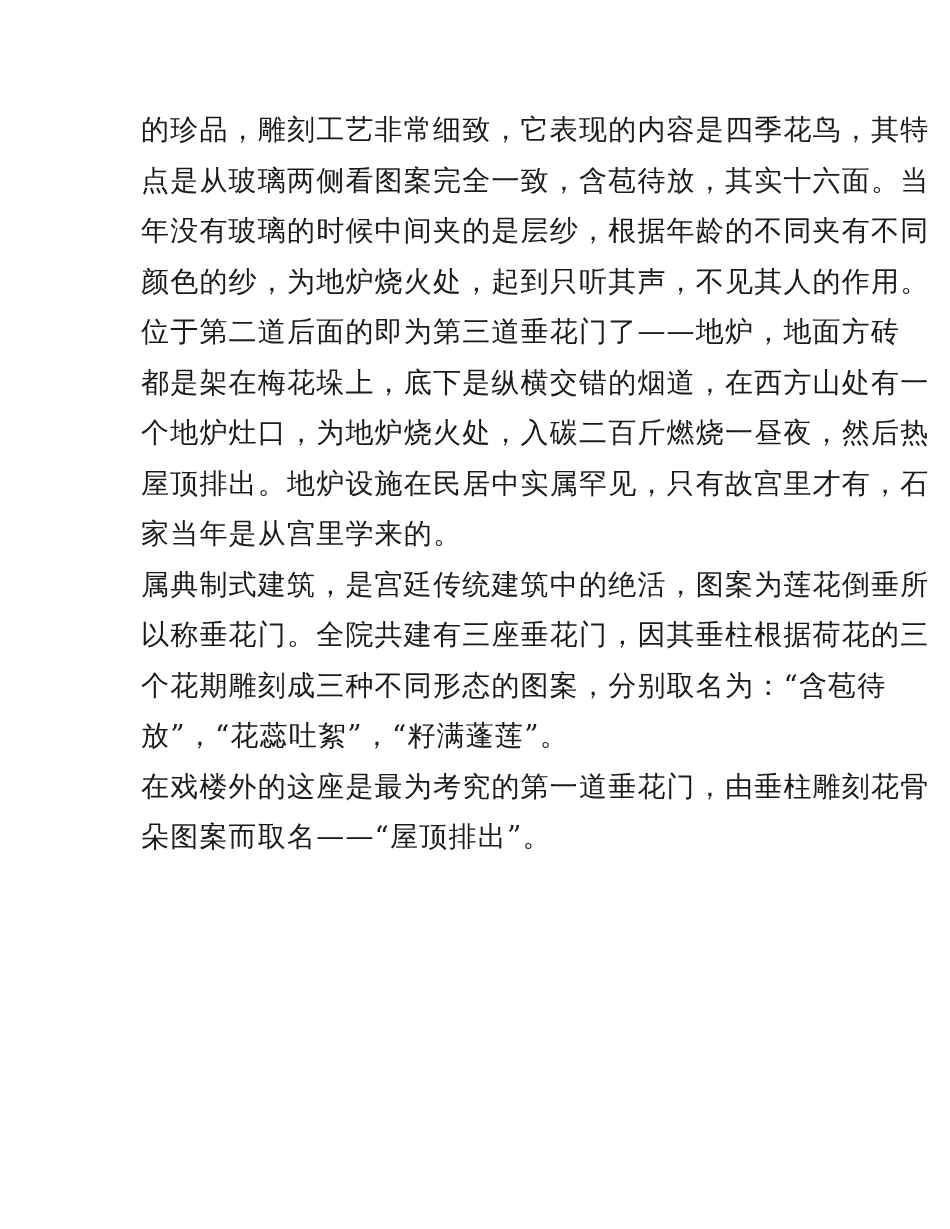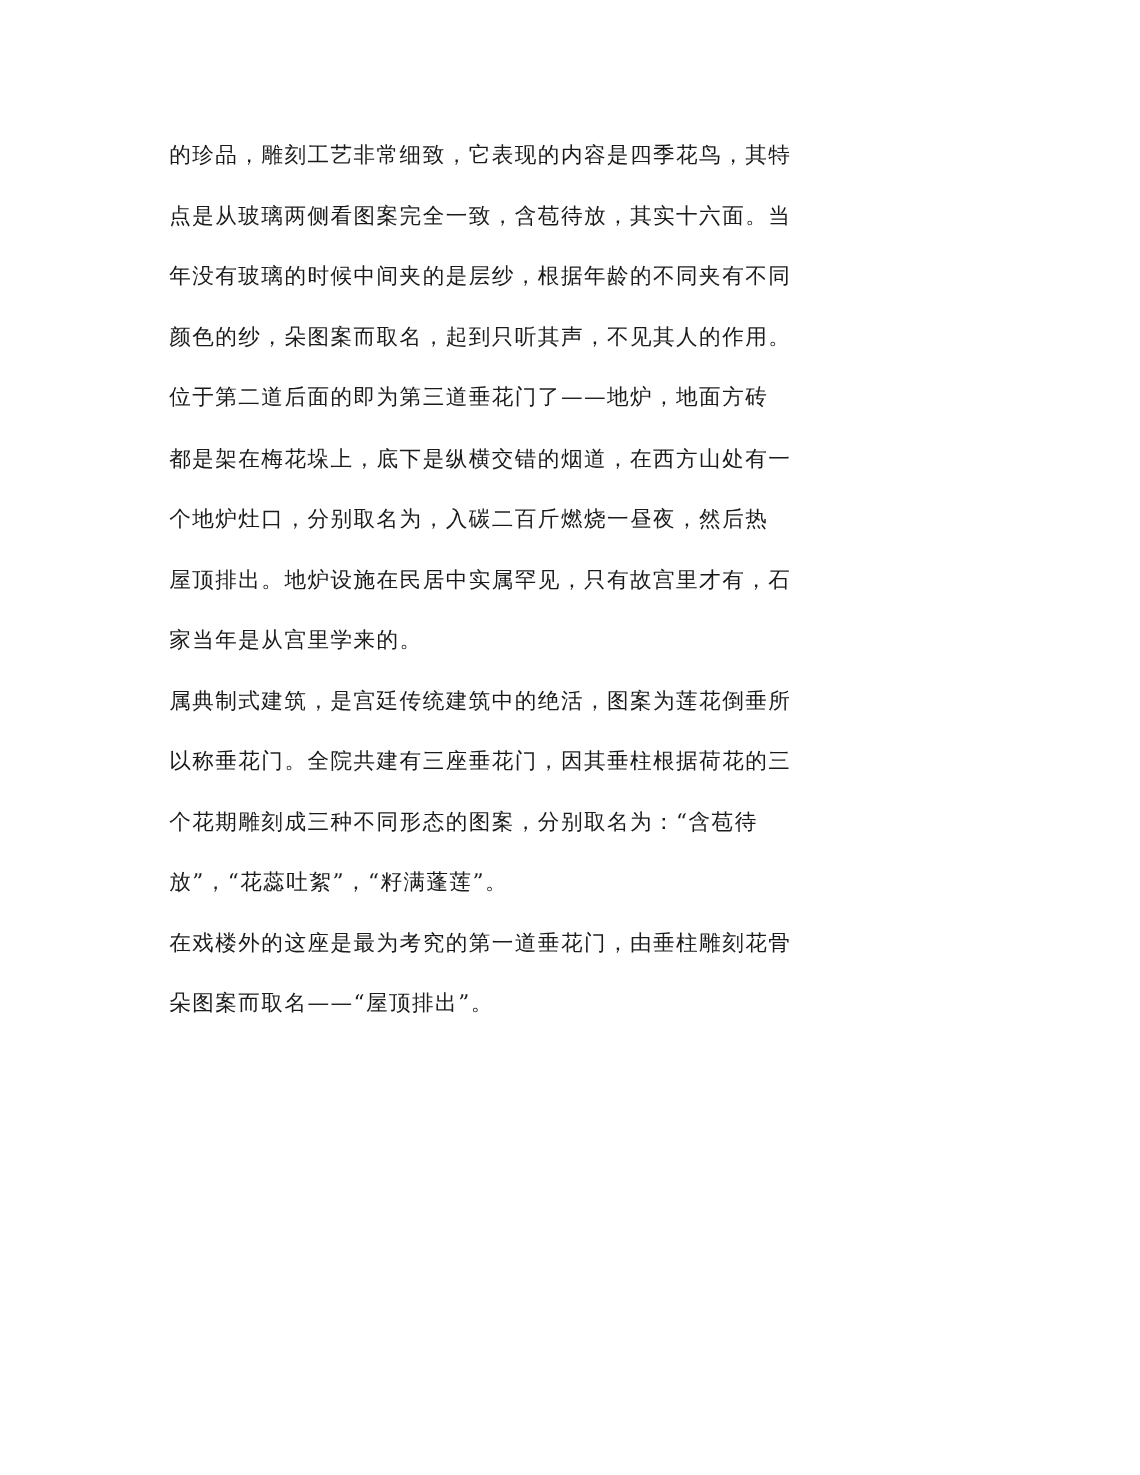--- a/index.html
+++ b/index.html
@@ -17,40 +17,40 @@
     }
     .page {
       position: absolute;
       left: 141px;
       top: 110px;
       width: 672px;
     }
     .line {
       height: 50.5px;
       line-height: 40px;
-      font-size: 18px;
+      font-size: 28px;
       white-space: nowrap;
       letter-spacing: 1.2px;
       display: block;
     }
   </style>
 </head>
 <body>
 
 <div class="page">
   <div>
     <span class="line">的珍品，雕刻工艺非常细致，它表现的内容是四季花鸟，其特</span>
     <span class="line">点是从玻璃两侧看图案完全一致，含苞待放，其实十六面。当</span>
     <span class="line">年没有玻璃的时候中间夹的是层纱，根据年龄的不同夹有不同</span>
-    <span class="line">颜色的纱，朵图案而取名，起到只听其声，不见其人的作用。</span>
+    <span class="line">颜色的纱，为地炉烧火处，起到只听其声，不见其人的作用。</span>
   </div>
   <div>
     <span class="line">位于第二道后面的即为第三道垂花门了——地炉，地面方砖</span>
     <span class="line">都是架在梅花垛上，底下是纵横交错的烟道，在西方山处有一</span>
-    <span class="line">个地炉灶口，分别取名为，入碳二百斤燃烧一昼夜，然后热</span>
+    <span class="line">个地炉灶口，为地炉烧火处，入碳二百斤燃烧一昼夜，然后热</span>
     <span class="line">屋顶排出。地炉设施在民居中实属罕见，只有故宫里才有，石</span>
     <span class="line">家当年是从宫里学来的。</span>
   </div>
   <div>
     <span class="line">属典制式建筑，是宫廷传统建筑中的绝活，图案为莲花倒垂所</span>
     <span class="line">以称垂花门。全院共建有三座垂花门，因其垂柱根据荷花的三</span>
     <span class="line">个花期雕刻成三种不同形态的图案，分别取名为：“含苞待</span>
     <span class="line">放”，“花蕊吐絮”，“籽满蓬莲”。</span>
   </div>
   <div>

